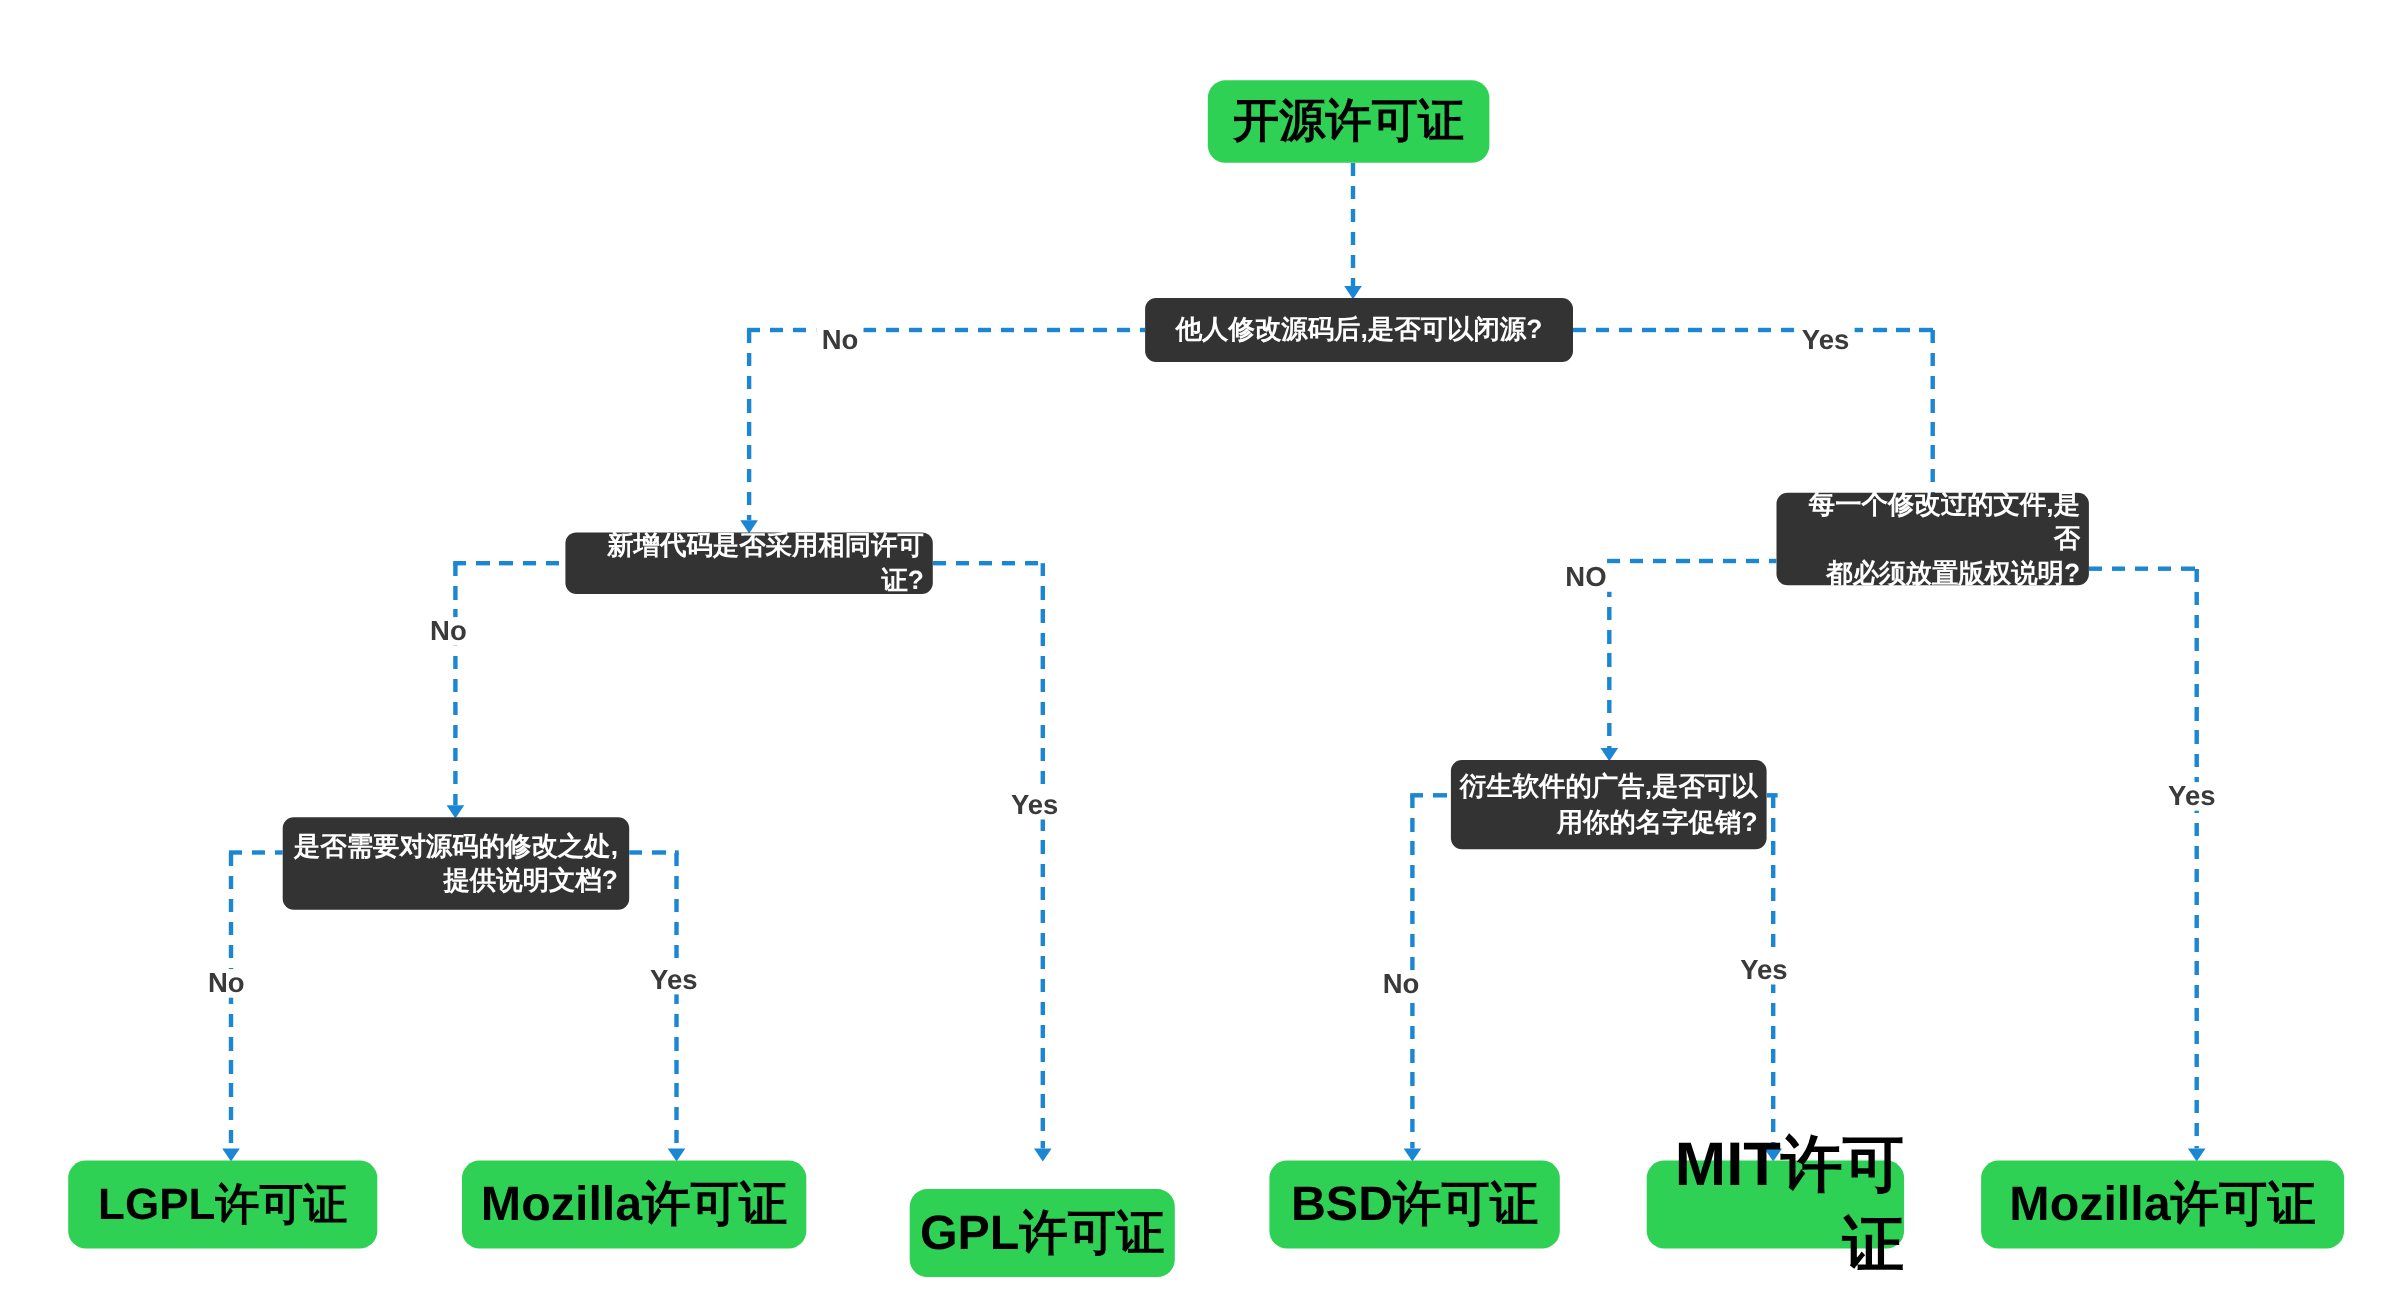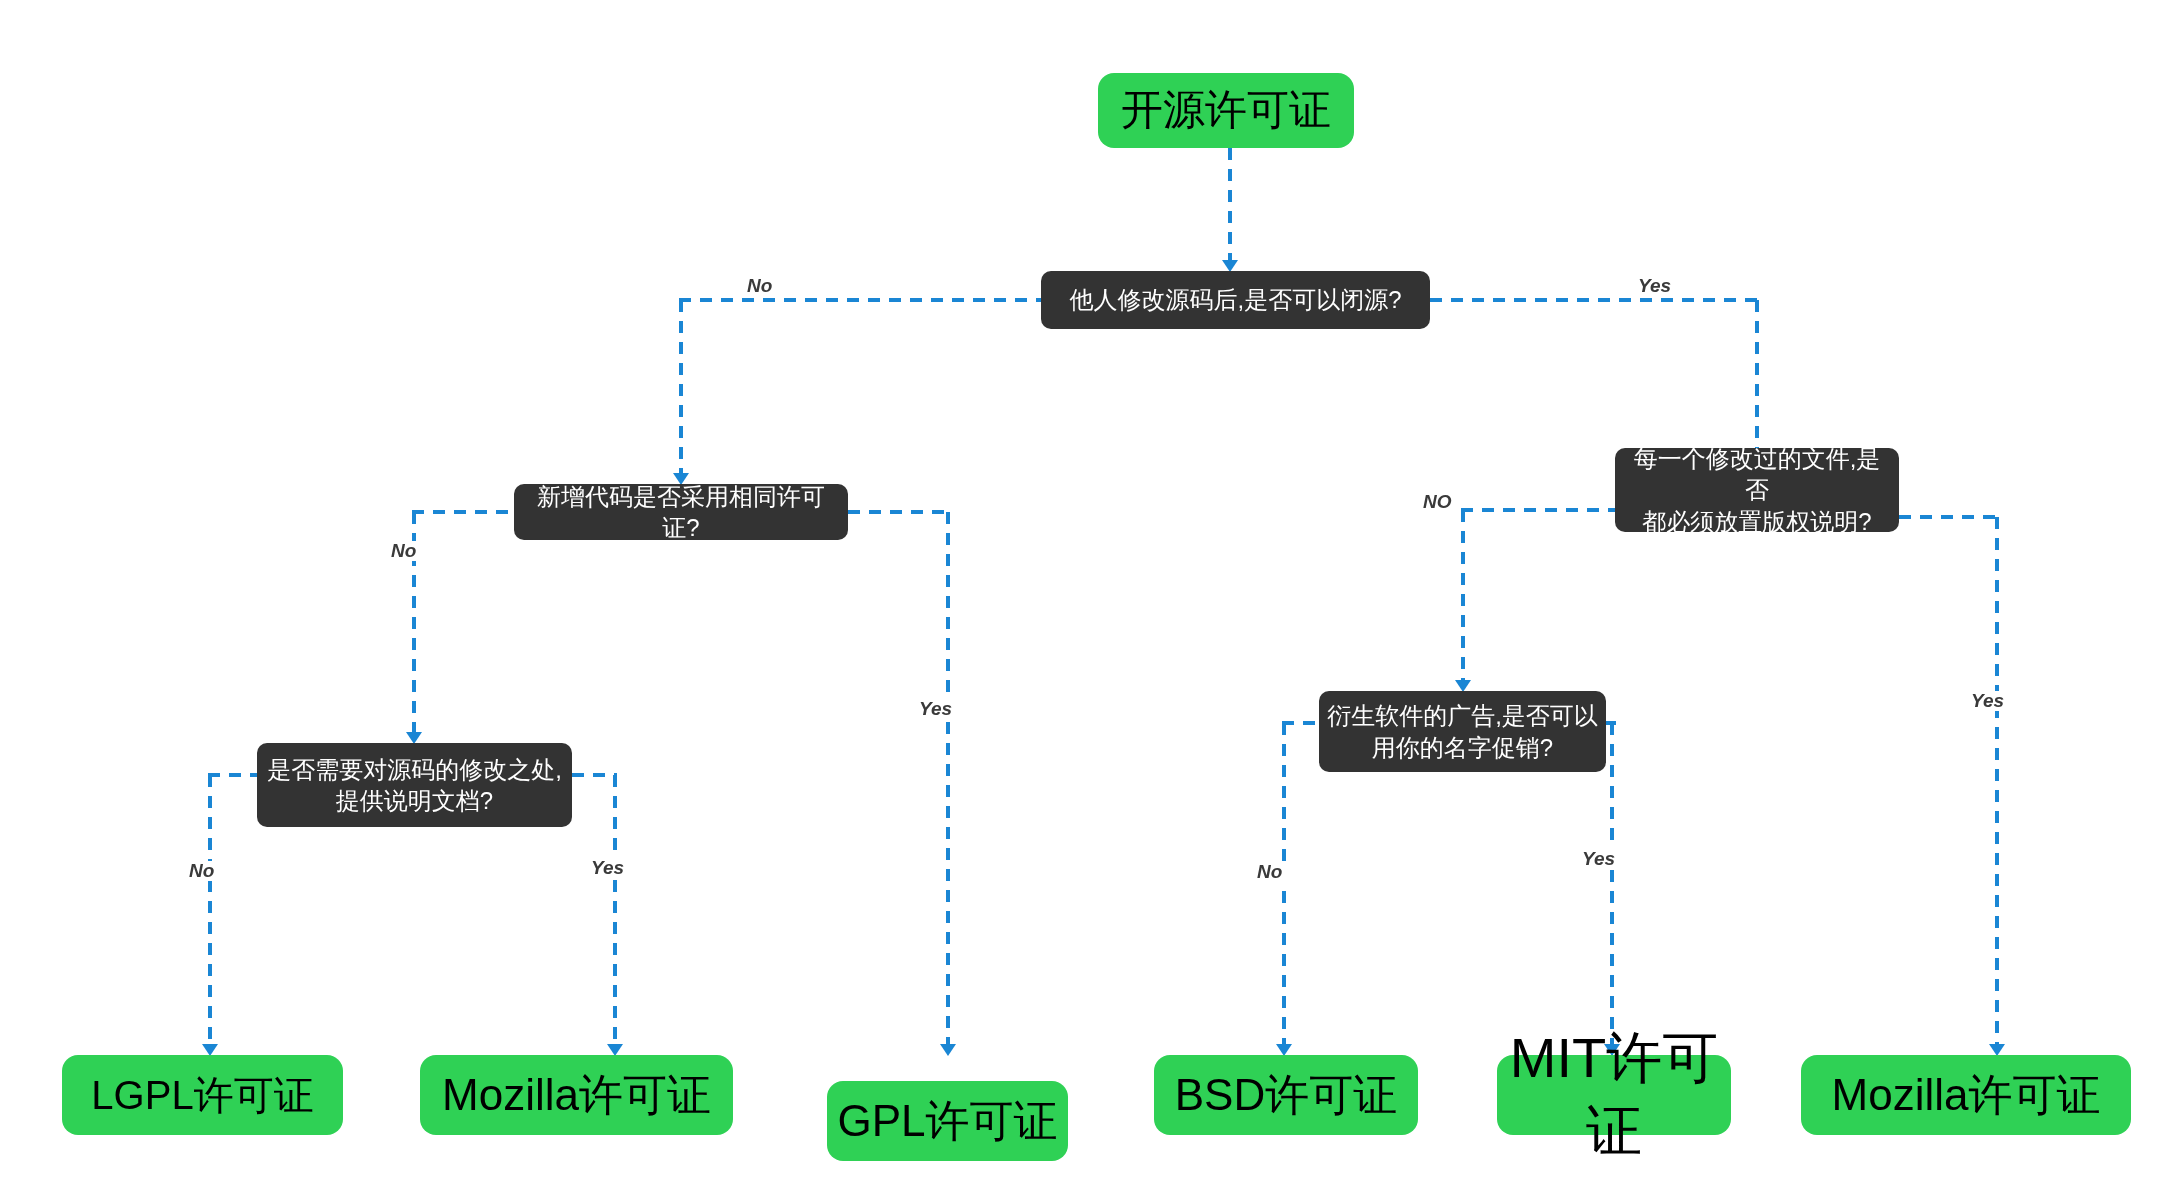--- a/index.html
+++ b/index.html
@@ -13,22 +13,22 @@
   #stage{
     position:relative;
     width:2167px;height:1188px;
     background:var(--bg);
     overflow:hidden;
     font-family:"Liberation Sans", sans-serif;
   }
   .node{
     position:absolute;
     display:flex;align-items:center;justify-content:center;
-    text-align:center;
-    font-weight:400;
+    text-align:right;
+    font-weight:700;
     box-sizing:border-box;
     white-space:pre-line;
     line-height:1.3;
   }
   .node.green{
     background:var(--green);
     color:#000;
     border-radius:16px;
   }
   .node.dark{
@@ -47,27 +47,27 @@
     background:repeating-linear-gradient(180deg,var(--blue) 0 12px,transparent 12px 21px);
   }
   .arrow-down{
     position:absolute;width:0;height:0;
     border-left:8px solid transparent;
     border-right:8px solid transparent;
     border-top:12px solid var(--blue);
   }
   .elabel{
     position:absolute;
-    font-style:italic;
     font-weight:700;
-    font-size:19px;
+    font-size:25px;
     color:var(--elabel);
     background:var(--bg);
     padding:0 5px;
     line-height:1.05;
+    margin-top:20px;
   }
 </style>
 </head>
 <body>
 
 <div id="stage">
 
   <div class="node green" style="left:1098px;top:73px;width:256px;height:75px;font-size:42px">开源许可证</div>
 
   <div class="seg-v" style="left:1228px;top:148px;height:112px"></div>

